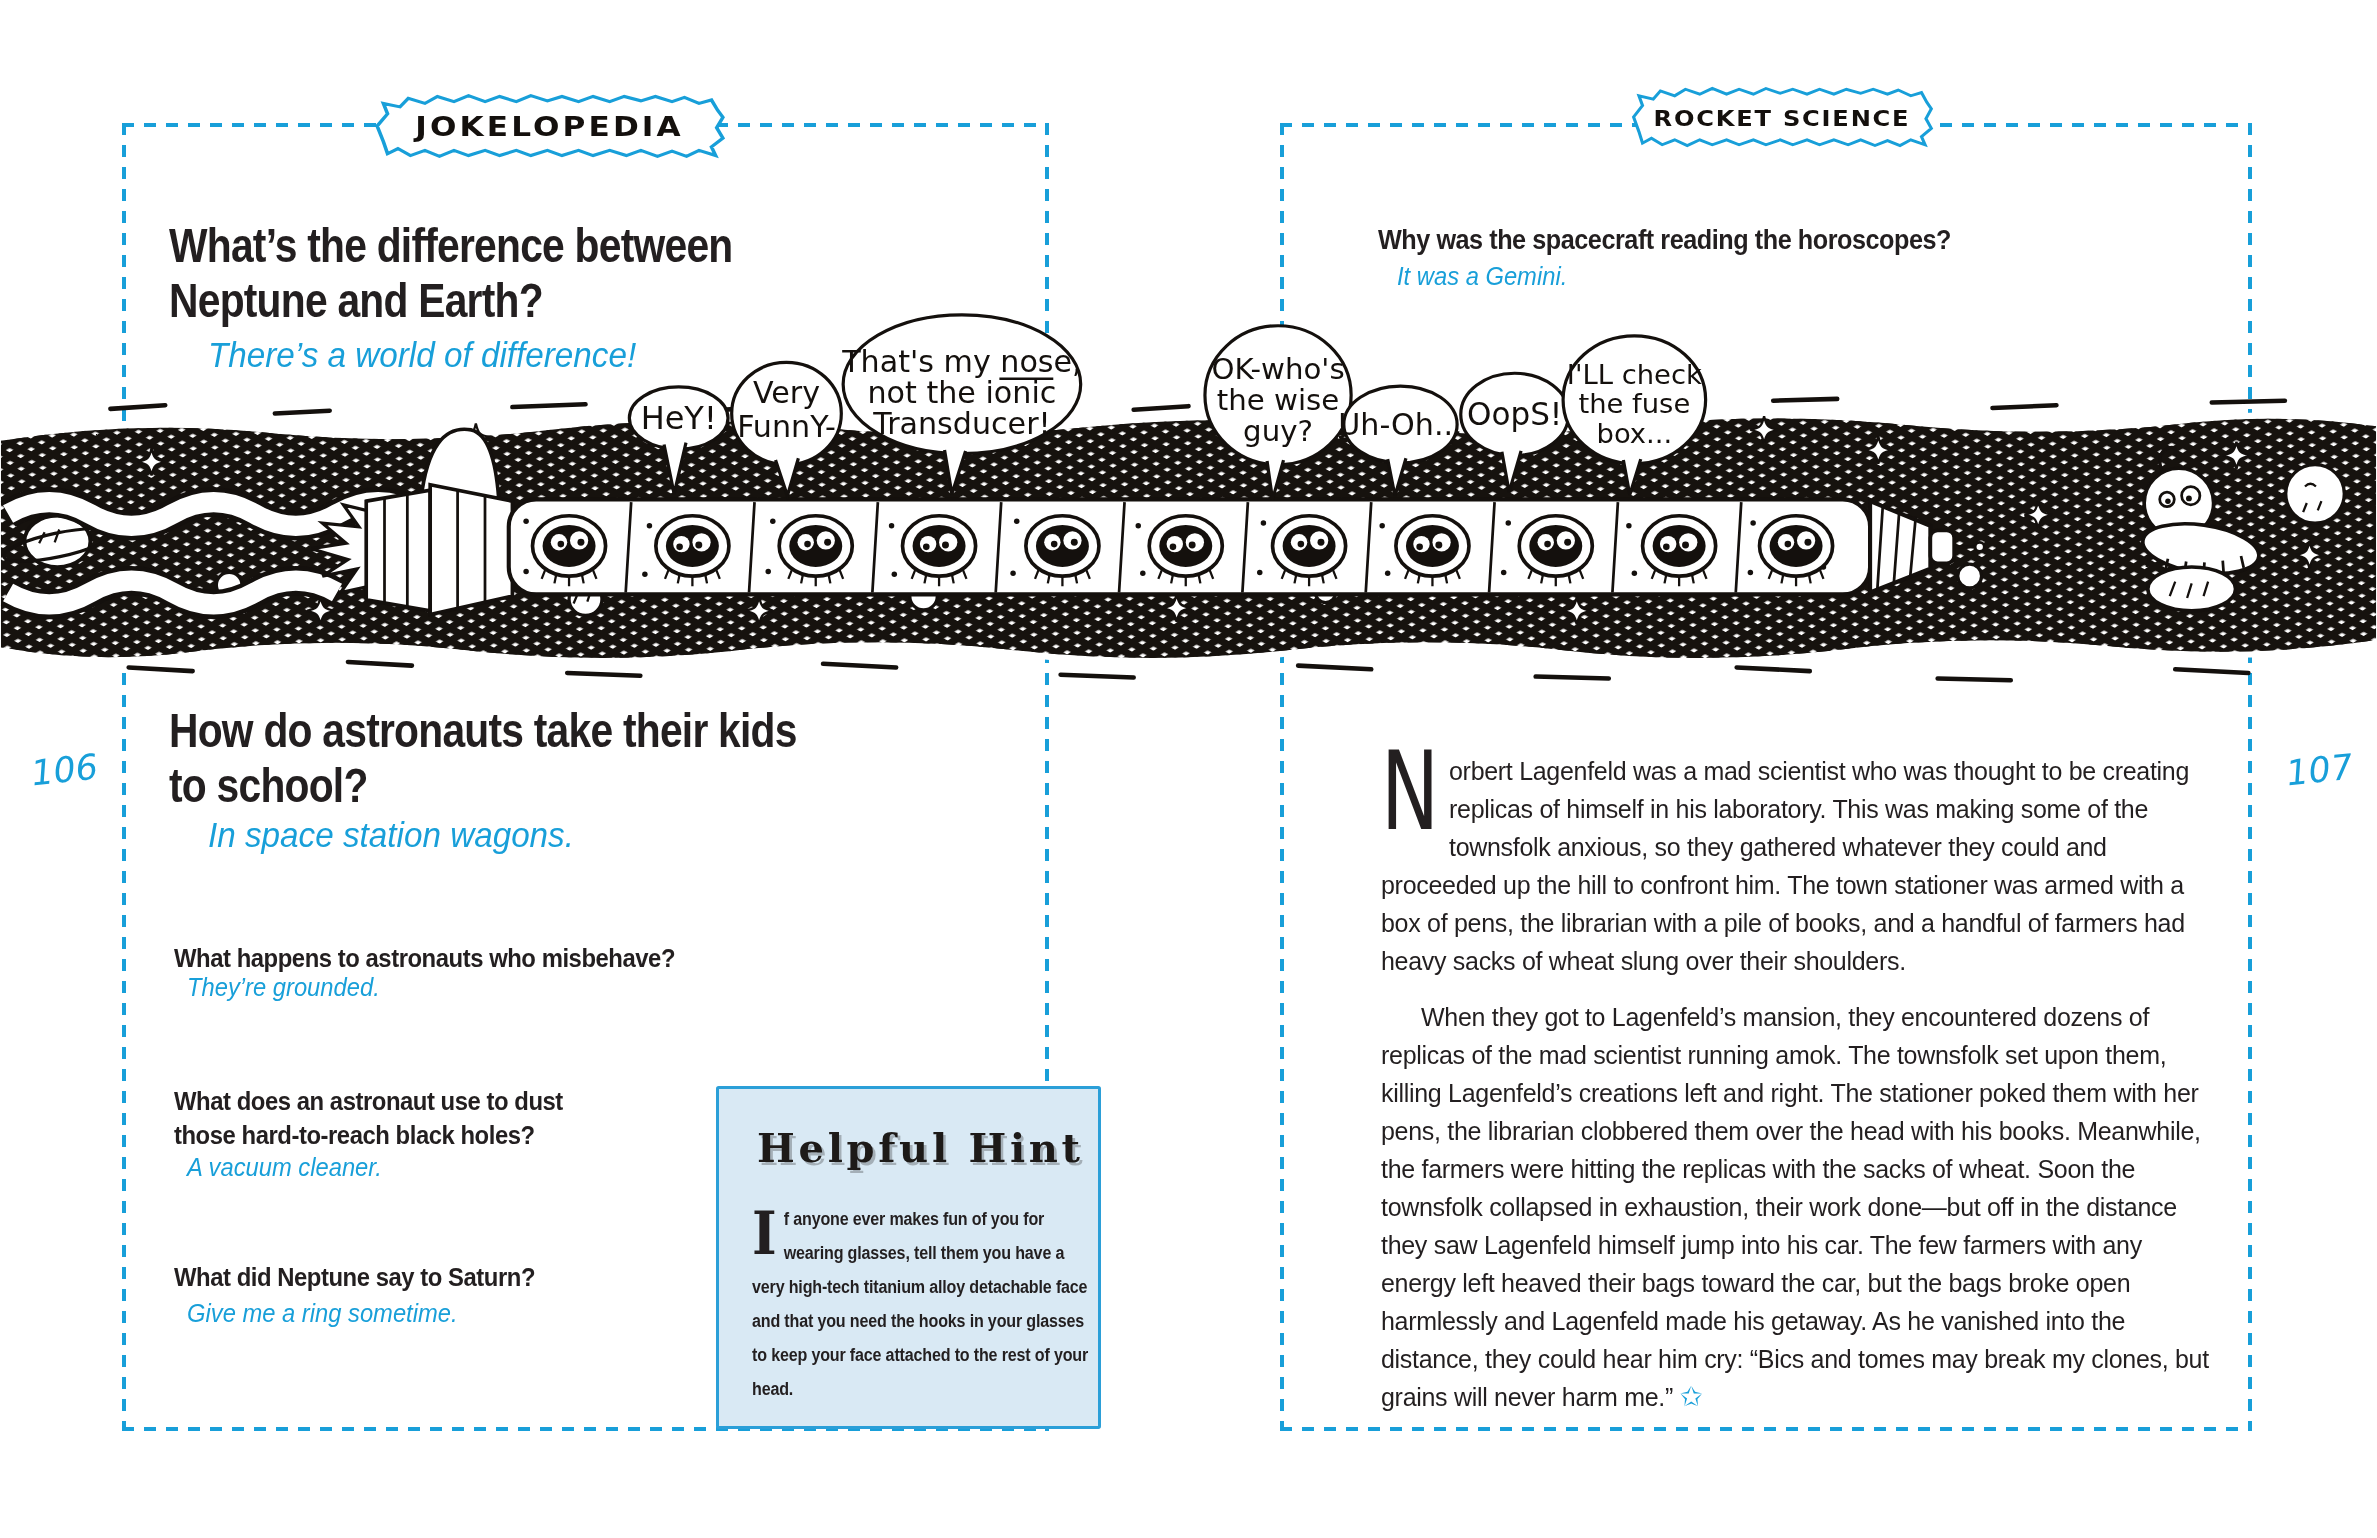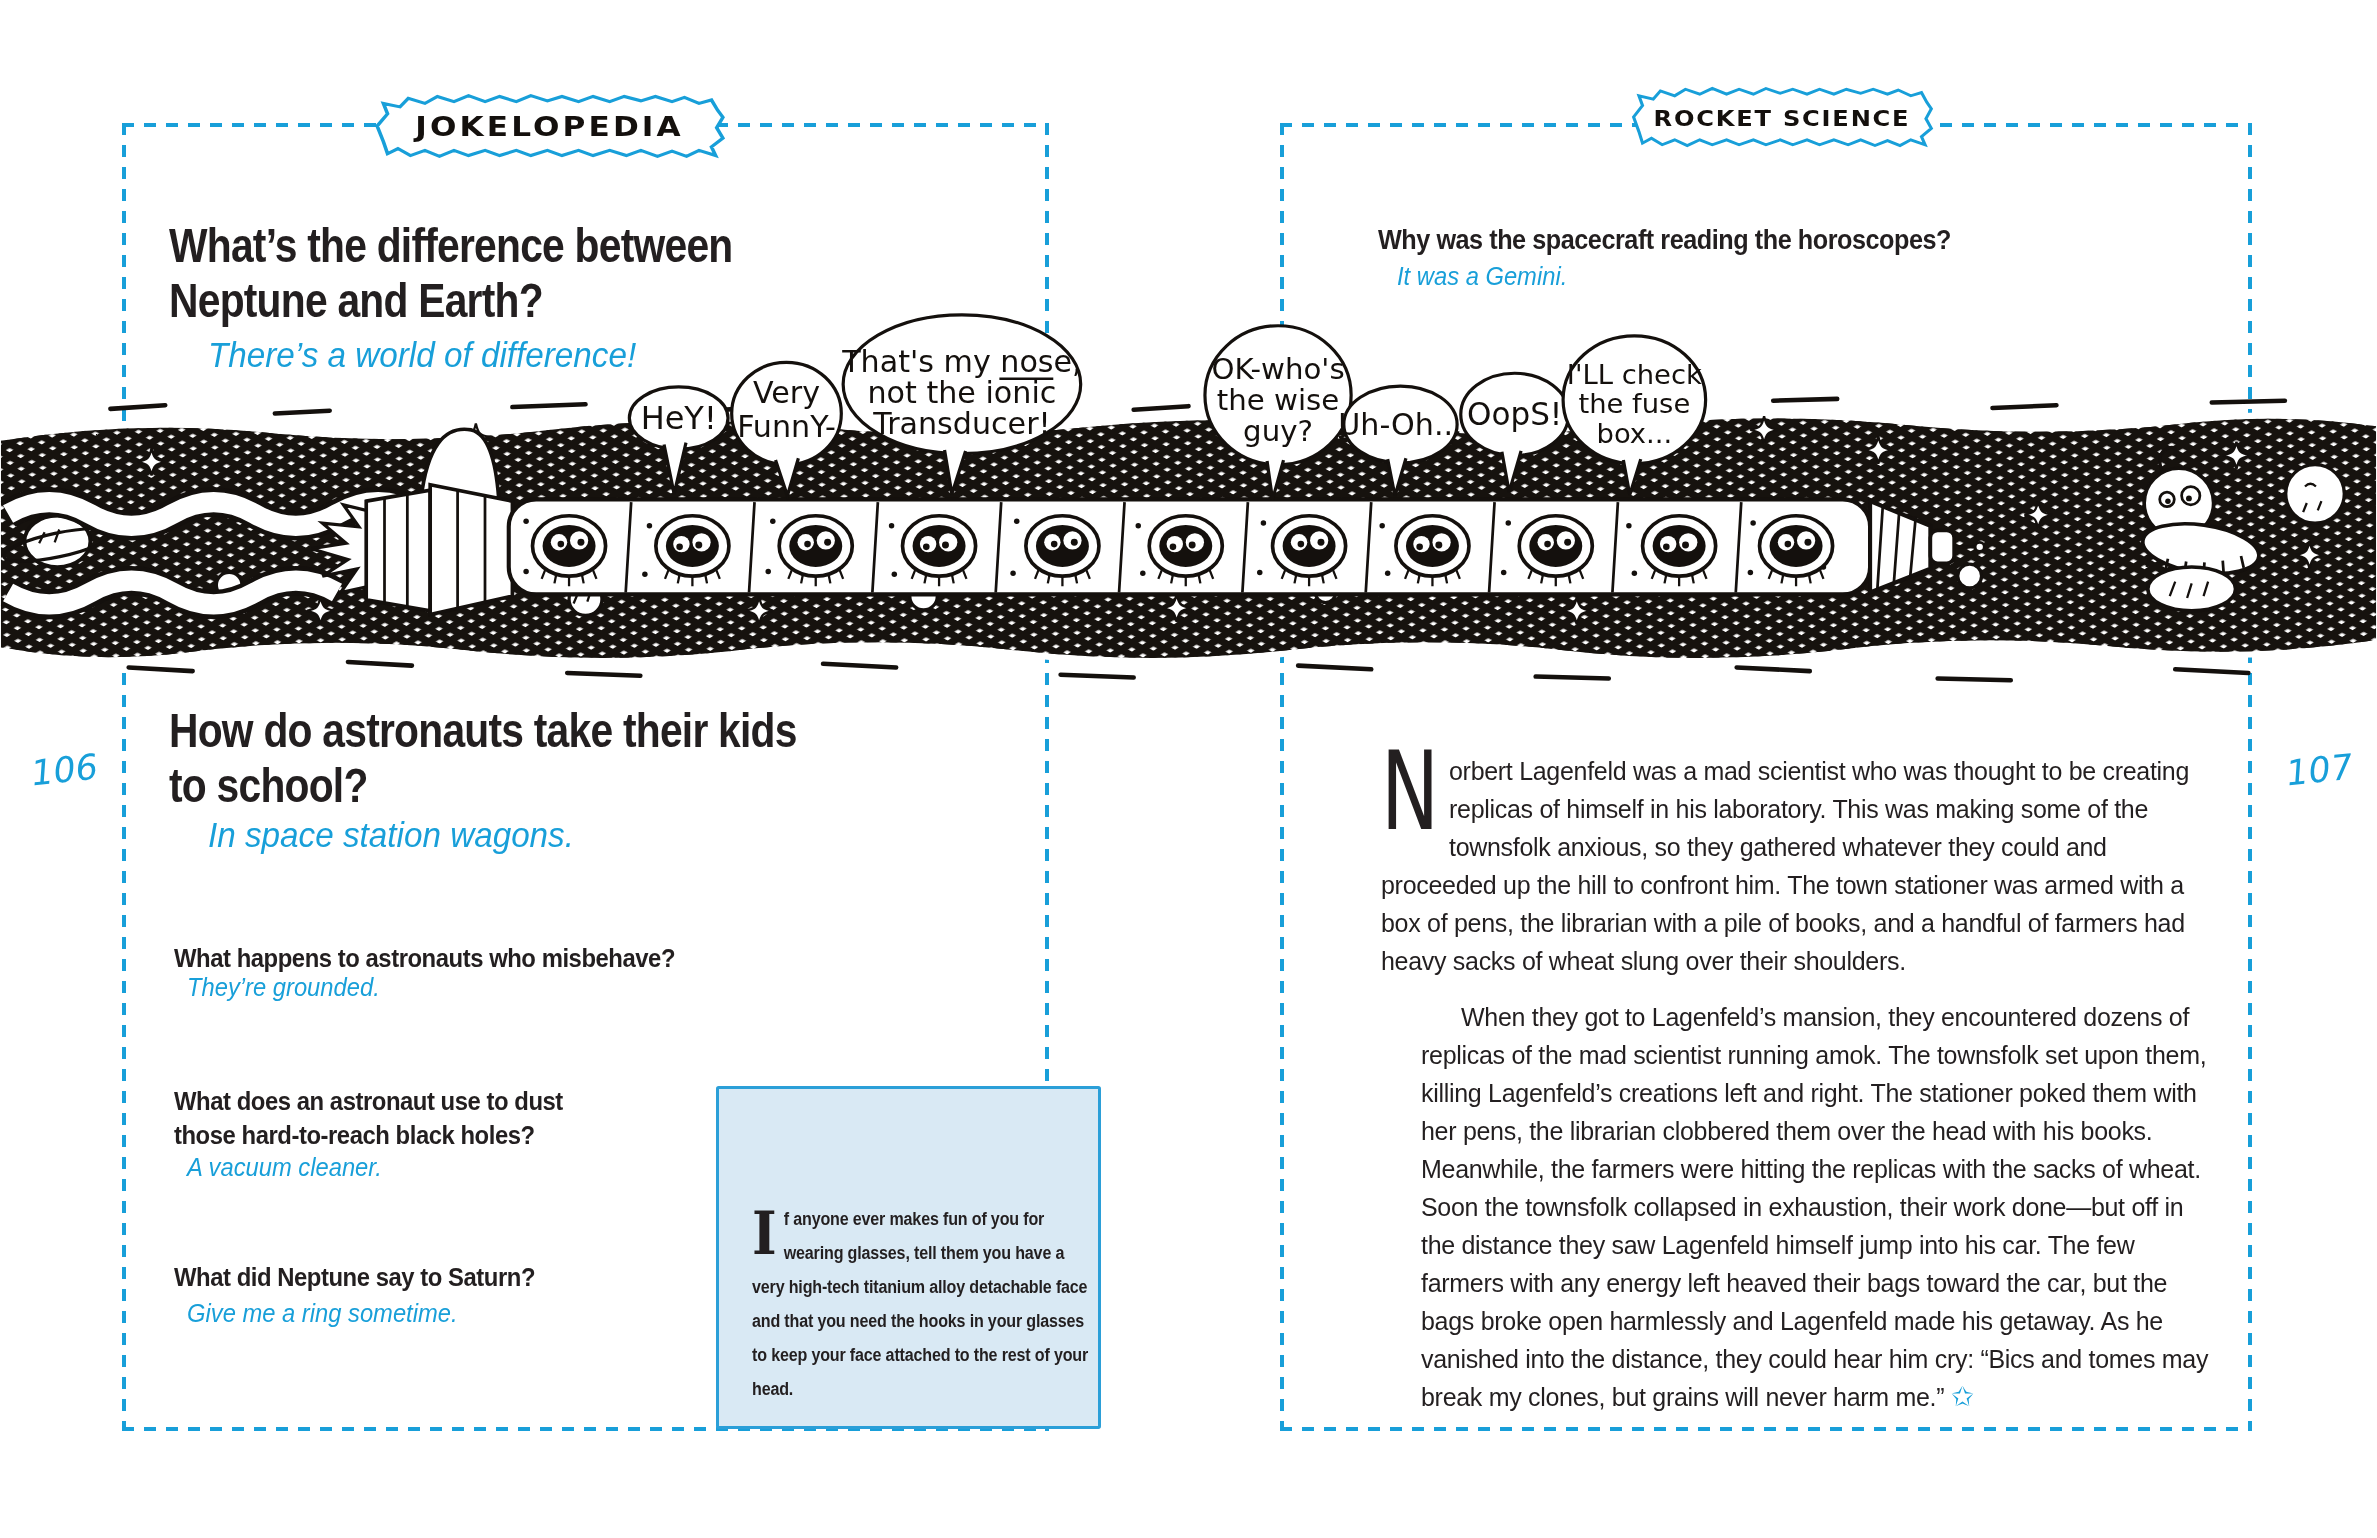--- a/index.html
+++ b/index.html
@@ -30,21 +30,21 @@
               font-weight:bold;font-size:40px;letter-spacing:3.7px;color:#1d1a18;
               text-shadow:2.7px 2.7px 0 rgba(29,26,24,.28);}
   .hint-body{position:absolute;left:33px;top:113px;width:384px;font-weight:bold;font-size:18.3px;
              line-height:34px;letter-spacing:-0.2px;transform:scaleX(.88);transform-origin:left top;}
   .dropI{float:left;font-family:"DejaVu Serif",serif;font-weight:bold;font-size:60px;
          line-height:51px;margin:5.5px 8.2px 0 0;}
   
   .r-story{position:absolute;left:1381px;top:752px;width:828px;z-index:3;
            font-size:25px;line-height:38px;letter-spacing:-0.3px;}
   .r-story p{margin:0;}
-  .r-story .p2{margin-top:18.3px;text-indent:40px;margin-left:40px;}
+  .r-story .p2{margin-top:18.3px;text-indent:40px;}
   .dropN{float:left;font-family:"DejaVu Sans",sans-serif;font-size:108px;line-height:79px;
          width:68px;transform:scaleX(.72);transform-origin:left top;}
   .endstar{color:#189FD9;font-size:27.4px;font-style:normal;}
   
   .pagenum{position:absolute;z-index:3;font-family:"DejaVu Sans",sans-serif;font-size:35px;
            color:#189FD9;transform:rotate(-6deg) skewX(-10deg);}
   
   .band{position:absolute;left:0;top:302px;width:2377px;height:402px;z-index:2;}
   .band text{font-family:"DejaVu Sans",sans-serif;fill:#14100d;text-anchor:middle;}
 </style>
@@ -93,20 +93,21 @@
   <div class="q-small" style="left:174px;top:1084px;">
     <div>What does an astronaut use to dust</div>
     <div>those hard-to-reach black holes?</div>
   </div>
   <div class="a-small" style="left:187px;top:1153px;">A vacuum cleaner.</div>
 
   <div class="q-small" style="left:174px;top:1260px;">What did Neptune say to Saturn?</div>
   <div class="a-small" style="left:187px;top:1299px;">Give me a ring sometime.</div>
 
   <div class="hint-box">
+    <div class="hint-title">Helpful Hint</div>
     <div class="hint-body">
       <span class="dropI">I</span><span>f anyone ever makes fun of you for wearing glasses, tell them you have a very high-tech titanium alloy detachable face and that you need the hooks in your glasses to keep your face attached to the rest of your head.</span>
     </div>
   </div>
 
   <div class="q-small" style="left:1378px;top:223px;font-size:28px;">Why was the spacecraft reading the horoscopes?</div>
   <div class="a-small" style="left:1397px;top:262px;">It was a Gemini.</div>
 
   <div class="r-story">
     <p><span class="dropN">N</span><span>orbert Lagenfeld was a mad scientist who was thought to be creating replicas of himself in his laboratory. This was making some of the townsfolk anxious, so they gathered whatever they could and proceeded up the hill to confront him. The town stationer was armed with a box of pens, the librarian with a pile of books, and a handful of farmers had heavy sacks of wheat slung over their shoulders.</span></p>

